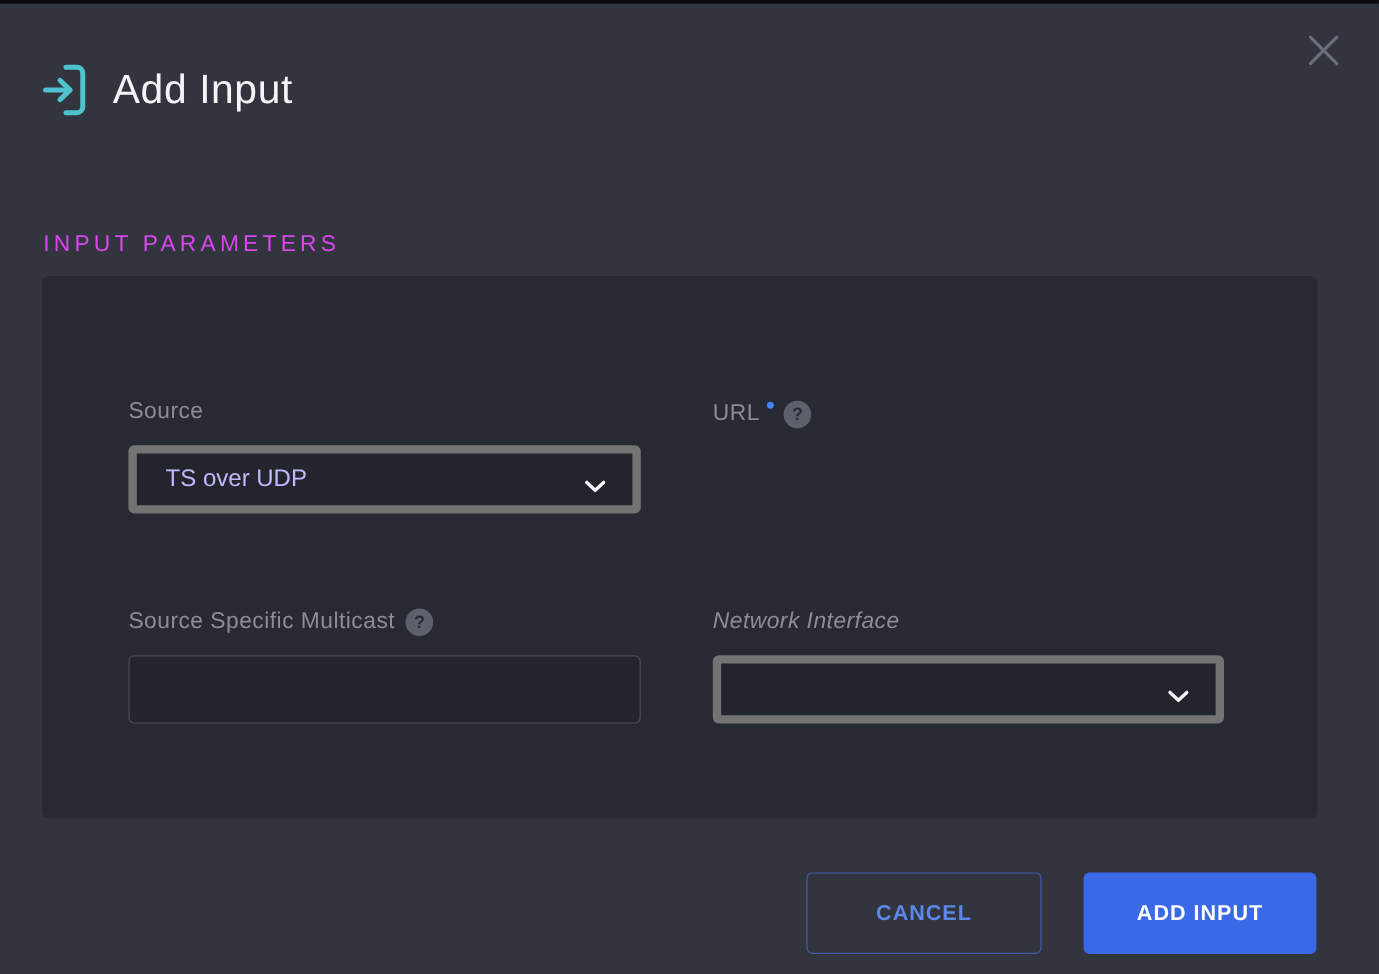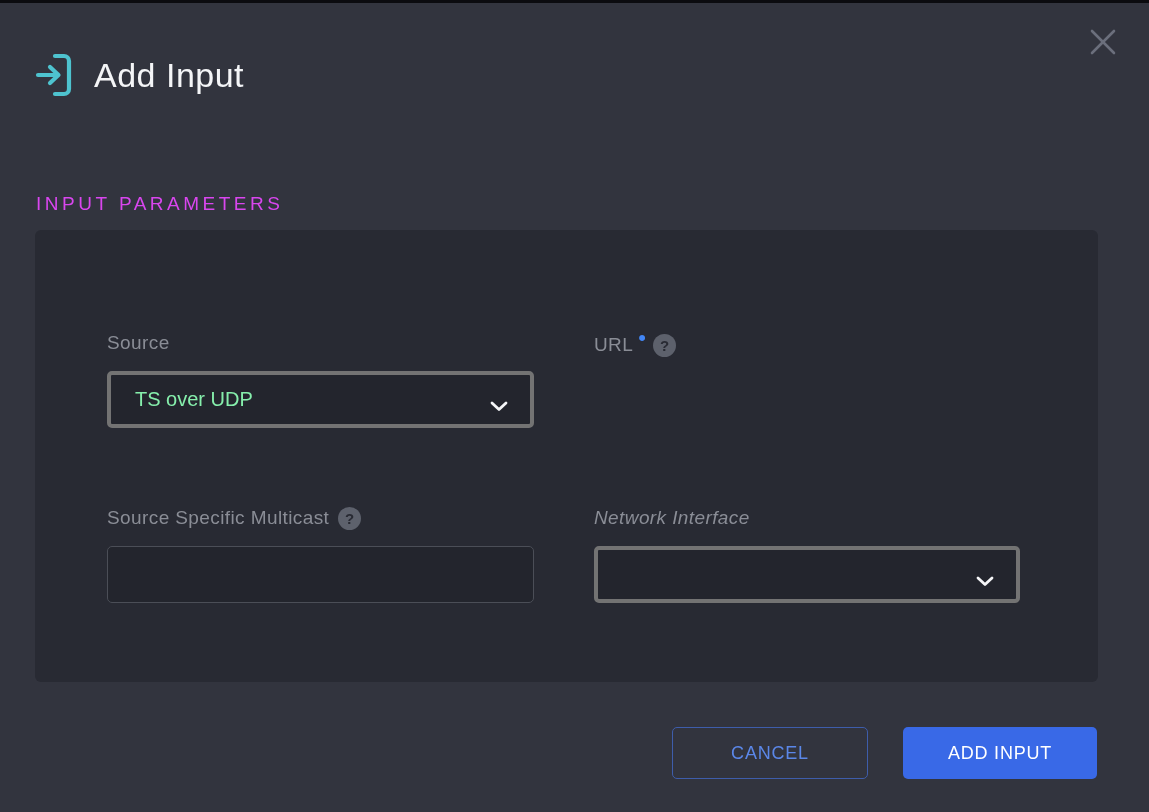--- a/index.html
+++ b/index.html
@@ -53,46 +53,46 @@
   .help-icon {
     width: 23px; height: 23px; border-radius: 50%;
     background: #5d616c; color: #282a33;
     font-size: 15px; font-weight: 700;
     display: inline-flex; align-items: center; justify-content: center;
     cursor: pointer; user-select: none;
   }
   .field-box {
     height: 57px; width: 100%;
     background: #23252d;
-    border: 4px solid #737373;
+    border: 7px solid #737373;
     border-radius: 5px;
     display: flex; align-items: center;
     padding: 0 22px 0 24px;
-    font-size: 20px; color: #86efac;
+    font-size: 20px; color: #c4b5fd;
   }
   .select-box { justify-content: space-between; cursor: pointer; }
   .chevron-icon { width: 18px; height: 11px; flex: 0 0 auto; }
   .text-input {
     height: 57px; width: 100%;
     background: #23252d;
     border: 1px solid #4b4e57;
     border-radius: 5px;
     padding: 0 24px 0 28px;
     font-size: 20px; color: #f2f3f5;
     font-family: "Liberation Sans", sans-serif;
     outline: none;
   }
   .text-input::placeholder { color: #70747e; font-style: italic; }
   .footer-buttons {
     position: absolute; top: 727px; left: 0; width: 1149px; height: 52px;
   }
   .btn {
-    position: absolute; height: 52px;
+    position: absolute; height: 68px;
     display: flex; align-items: center; justify-content: center;
-    font-size: 18px; font-weight: 400; letter-spacing: 0.8px;
+    font-size: 18px; font-weight: 700; letter-spacing: 0.8px;
     border-radius: 5px; cursor: pointer;
     font-family: "Liberation Sans", sans-serif;
   }
   .btn-cancel {
     left: 672px; width: 196px;
     background: transparent;
     border: 1px solid #3e5dab;
     color: #5b87e8;
   }
   .btn-submit {

